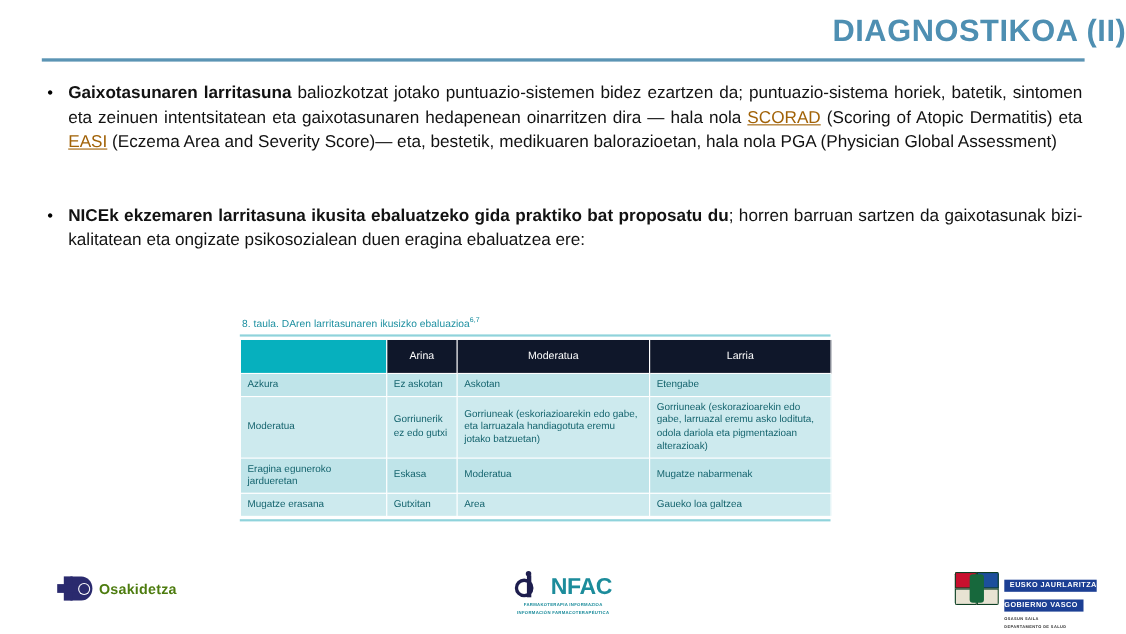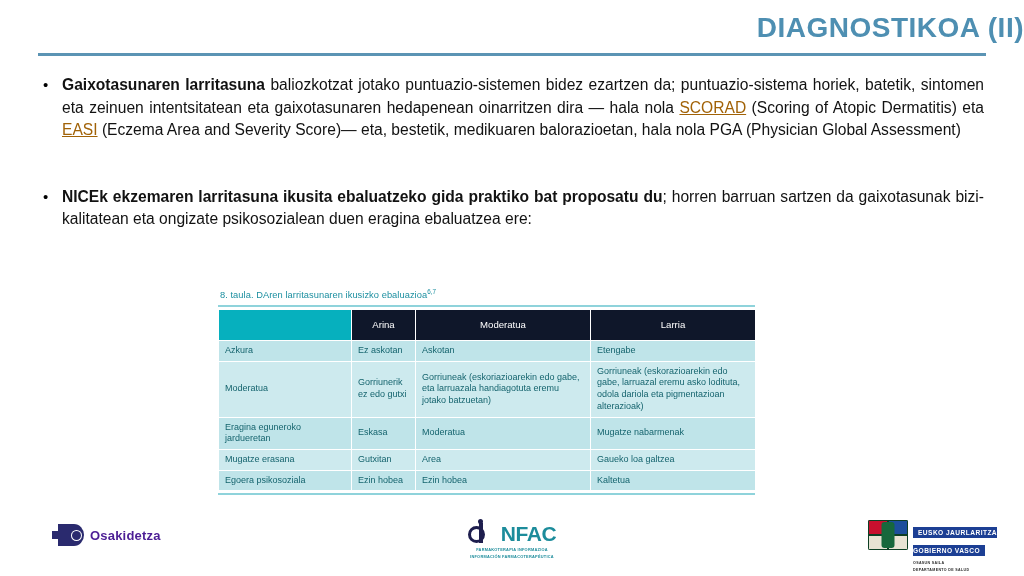--- a/index.html
+++ b/index.html
@@ -186,21 +186,21 @@
   .osak-mark .dot2 {
     position: absolute;
     left: 20px; top: 9px;
     width: 9px; height: 9px;
     border-radius: 50%;
     background: #2A2A6E;
   }
   .osak-text {
     font-size: 13px;
     font-weight: bold;
-    color: #4c1d95;
+    color: #4d7c0f;
     letter-spacing: 0.2px;
   }
 
   .logo-infac {
     position: absolute;
     left: 452px;
     top: 520px;
     width: 120px;
     text-align: center;
   }
@@ -366,26 +366,20 @@
         <td>Eskasa</td>
         <td>Moderatua</td>
         <td>Mugatze nabarmenak</td>
       </tr>
       <tr>
         <td>Mugatze erasana</td>
         <td>Gutxitan</td>
         <td>Area</td>
         <td>Gaueko loa galtzea</td>
       </tr>
-      <tr class="alt">
-        <td>Egoera psikosoziala</td>
-        <td>Ezin hobea</td>
-        <td>Ezin hobea</td>
-        <td>Kaltetua</td>
-      </tr>
     </tbody>
   </table>
 
   <div class="fig-botrule"></div>
 </div>
 
 <div class="logo-osak">
   <span class="osak-mark">
     <span class="arc"></span>
     <span class="cross-v"></span>

